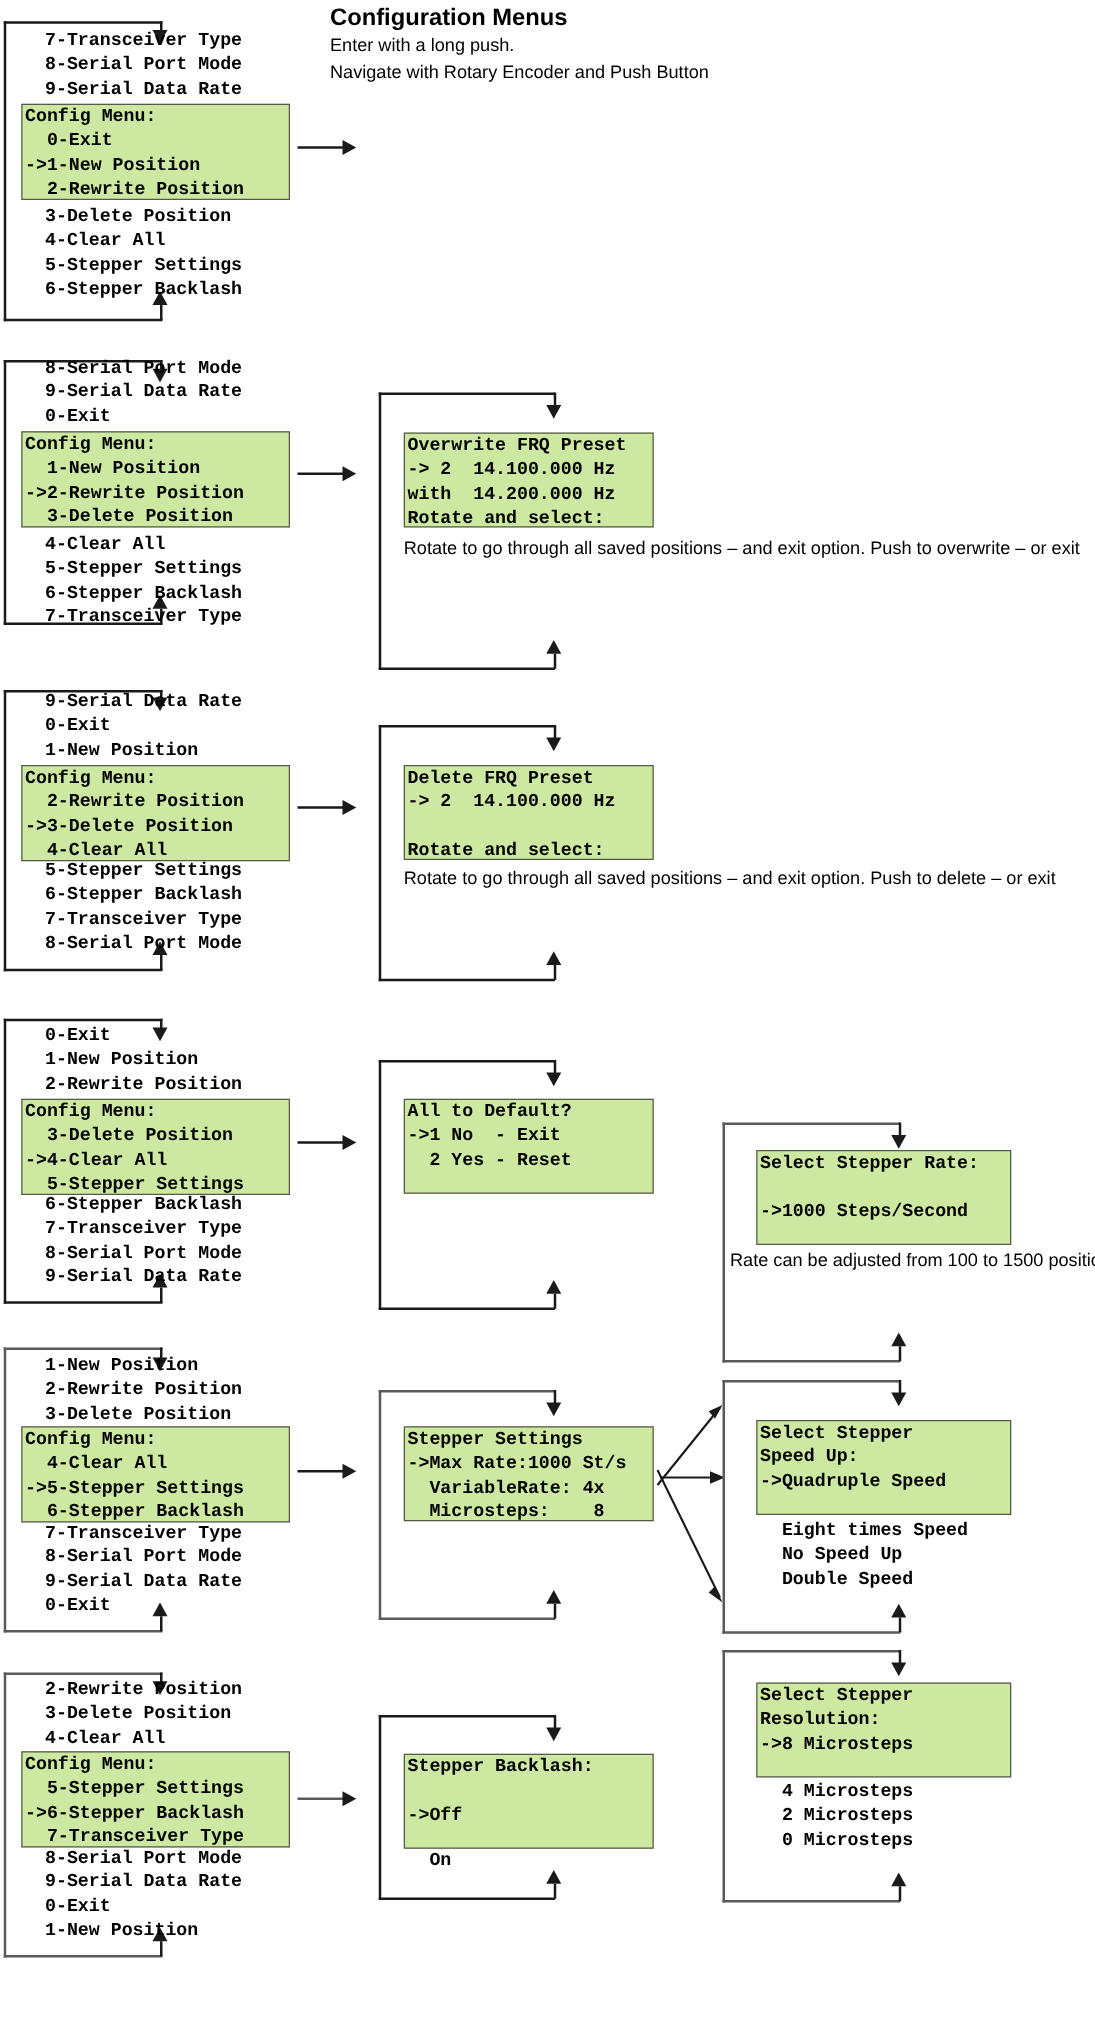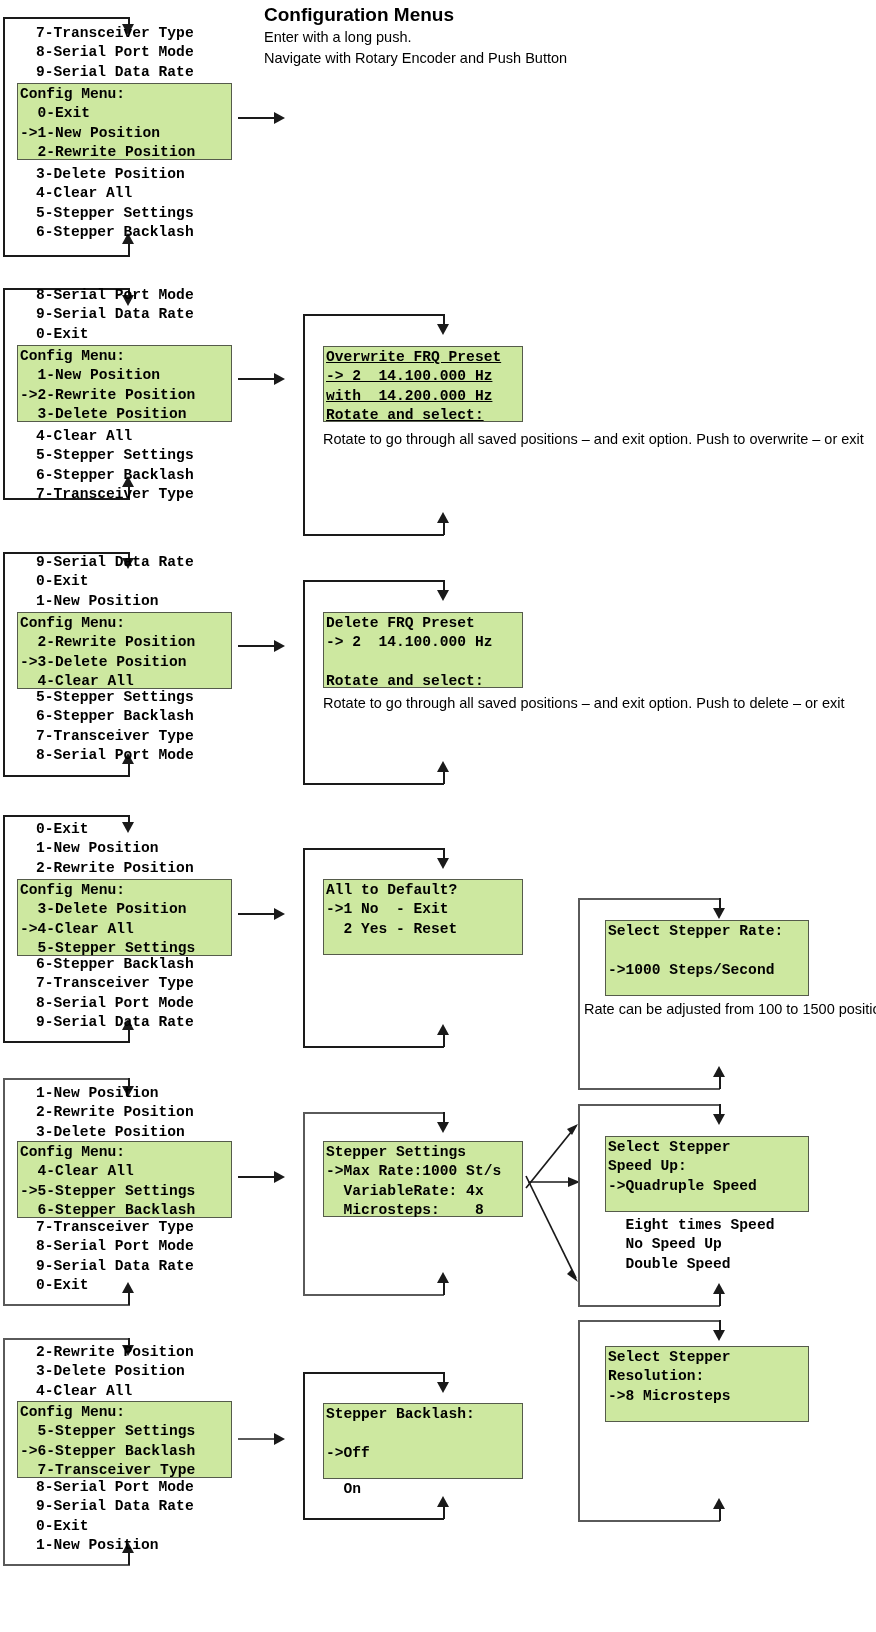--- a/index.html
+++ b/index.html
@@ -146,21 +146,21 @@
 
   <div class="ln v" style="left:303px;top:314px;height:222px;"></div>
   <div class="ln h" style="left:303px;top:314px;width:141px;"></div>
   <div class="ln v" style="left:443px;top:314px;height:12px;"></div>
   <div class="arw down" style="left:437px;top:324px;"></div>
   <div class="ln h" style="left:303px;top:534px;width:141px;"></div>
   <div class="ln v" style="left:443px;top:523px;height:12px;"></div>
   <div class="arw up" style="left:437px;top:512px;"></div>
 
   <div class="lcd" style="left:323px;top:346px;width:200px;height:76px;"></div>
-  <div class="mono" style="left:326px;top:348px;text-decoration:underline;">Overwrite FRQ Preset
+  <div class="mono" style="left:326px;top:348px;">Overwrite FRQ Preset
 -&gt; 2  14.100.000 Hz
 with  14.200.000 Hz
 Rotate and select:</div>
   <div class="note" style="left:323px;top:430px;">Rotate to go through all saved
 positions – and exit option.
 Push to overwrite – or exit</div>
 
   <div class="ln v" style="left:3px;top:552px;height:225px;"></div>
   <div class="ln h" style="left:3px;top:552px;width:127px;"></div>
   <div class="ln v" style="left:128px;top:552px;height:9px;"></div>
@@ -331,20 +331,23 @@
   <div class="arw down" style="left:713px;top:1330px;"></div>
   <div class="ln h gray" style="left:578px;top:1520px;width:142px;"></div>
   <div class="ln v" style="left:719px;top:1509px;height:12px;"></div>
   <div class="arw up" style="left:713px;top:1498px;"></div>
 
   <div class="lcd" style="left:605px;top:1346px;width:204px;height:76px;"></div>
   <div class="mono" style="left:608px;top:1348px;">Select Stepper
 Resolution:
 -&gt;8 Microsteps
 </div>
+  <div class="mono" style="left:608px;top:1425px;">  4 Microsteps
+  2 Microsteps
+  0 Microsteps</div>
 
   <div class="ln v gray" style="left:3px;top:1338px;height:228px;"></div>
   <div class="ln h gray" style="left:3px;top:1338px;width:127px;"></div>
   <div class="ln v" style="left:128px;top:1338px;height:9px;"></div>
   <div class="arw down" style="left:122px;top:1345px;"></div>
   <div class="ln h gray" style="left:3px;top:1564px;width:127px;"></div>
   <div class="ln v" style="left:128px;top:1553px;height:12px;"></div>
   <div class="arw up" style="left:122px;top:1542px;"></div>
 
   <div class="mono" style="left:36px;top:1343px;">2-Rewrite Position

